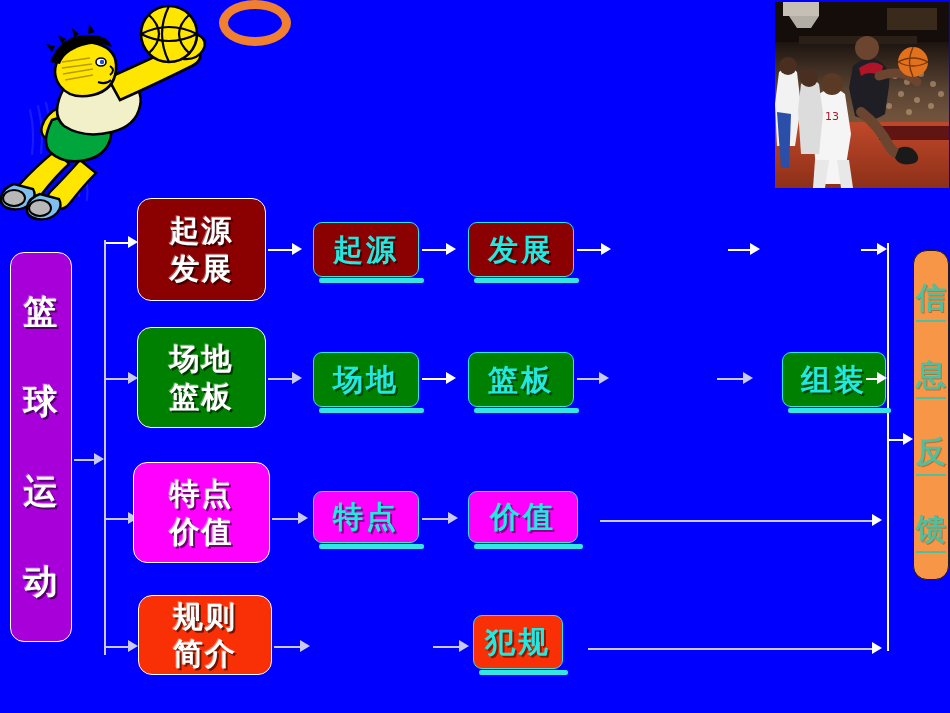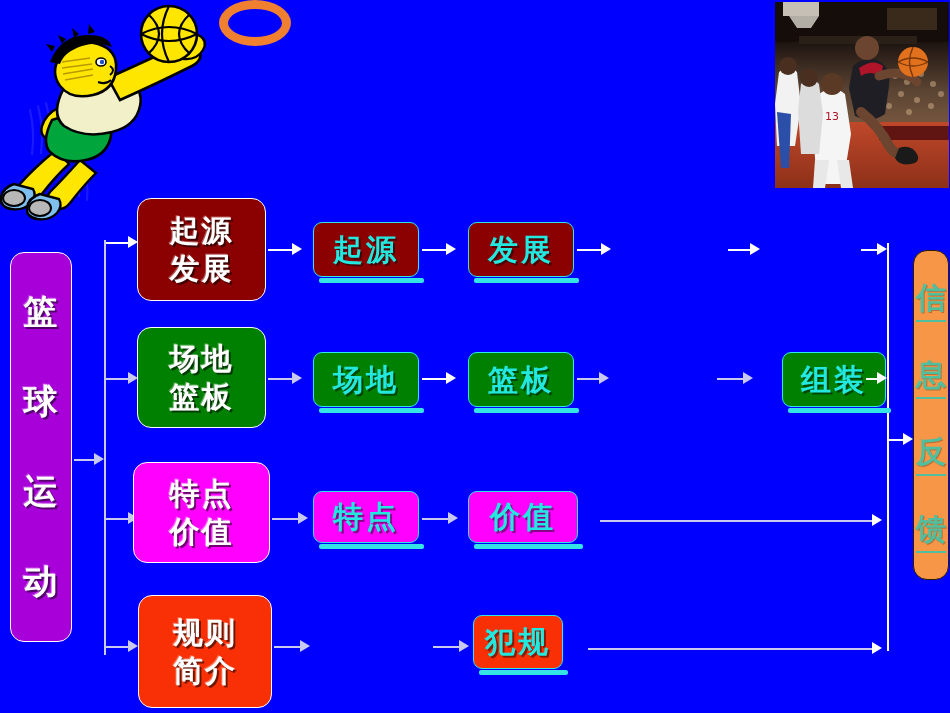--- a/index.html
+++ b/index.html
@@ -316,21 +316,21 @@
   <div class="hline" style="left:422px;top:518px;width:28px;"></div>
   <div class="arrow" style="left:448px;top:512px;"></div>
 
   <div class="node small c-pink" style="left:468px;top:491px;width:110px;height:52px;">价值</div>
   <div class="hline" style="left:600px;top:520px;width:276px;"></div>
   <div class="arrow bright" style="left:872px;top:514px;"></div>
 
   <div class="hline" style="left:106px;top:646px;width:24px;"></div>
   <div class="arrow" style="left:128px;top:640px;"></div>
 
-  <div class="node big c-red" style="left:138px;top:595px;width:134px;height:113px;">
+  <div class="node big c-red" style="left:138px;top:595px;width:134px;height:80px;">
     <span class="ln">规则</span>
     <span class="ln">简介</span>
   </div>
 
   <div class="hline" style="left:274px;top:646px;width:28px;"></div>
   <div class="arrow" style="left:300px;top:640px;"></div>
 
   <div class="hline" style="left:433px;top:646px;width:28px;"></div>
   <div class="arrow" style="left:459px;top:640px;"></div>
 

